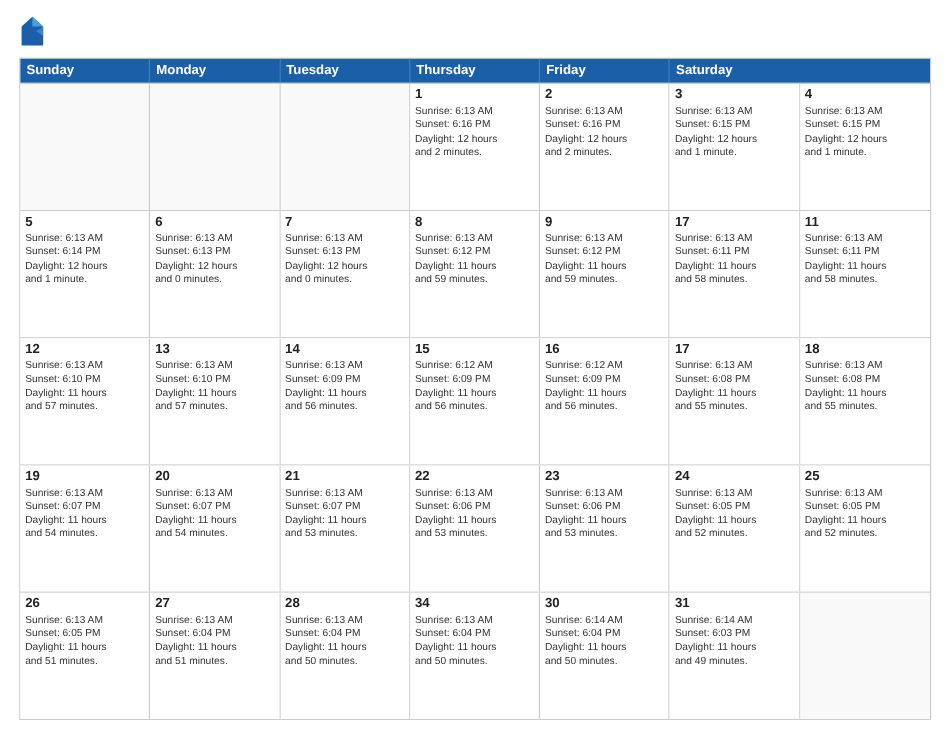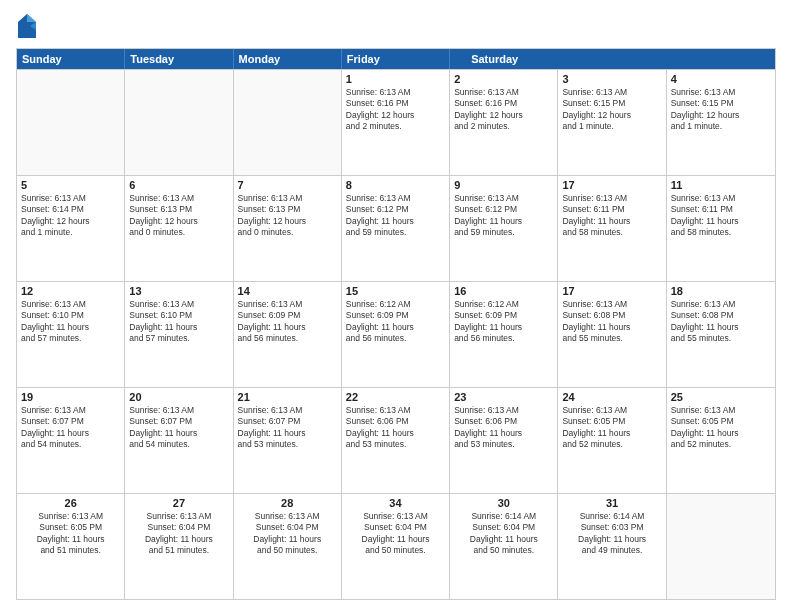--- a/index.html
+++ b/index.html
@@ -73,21 +73,21 @@
       background: #1a5fa8;
     }
     .cal-header-cell {
       color: #fff;
       font-size: 11px;
       font-weight: bold;
       padding: 4px 5px;
       text-align: left;
       border-right: 1px solid #3a7fc8;
     }
-    .cal-header-cell:last-child { border-right: none; margin-left: 16px; }
+    .cal-header-cell:last-child { border-right: none; }
     .cal-body {
       flex: 1;
       display: flex;
       flex-direction: column;
     }
     .cal-row {
       display: grid;
       grid-template-columns: repeat(7, 1fr);
       flex: 1;
       border-top: 1px solid #ccc;
@@ -110,21 +110,20 @@
       color: #222;
       margin-bottom: 2px;
     }
     .cell-info {
       font-size: 8.5px;
       color: #333;
       line-height: 1.35;
     }
     .cal-row:last-child {
       border-bottom: none;
-      text-align: center;
     }
   </style>
 </head>
 <body>
 
 <div class="page">
   <div class="header">
     <div class="logo">
       <svg class="logo-icon" viewBox="0 0 22 28">
         <polygon points="11,2 20,10 20,26 2,26 2,10" fill="#1a5fa8"></polygon>
@@ -138,22 +137,23 @@
     </div>
     <div class="title-block">
       <div class="month-title"></div>
       <div class="location"></div>
     </div>
   </div>
 
   <div class="calendar">
     <div class="cal-header">
     <div class="cal-header-cell">Sunday</div>
+        <div class="cal-header-cell">Monday</div>
         <div class="cal-header-cell">Tuesday</div>
-        <div class="cal-header-cell">Monday</div>
+        <div class="cal-header-cell">Thursday</div>
         <div class="cal-header-cell">Friday</div>
         <div class="cal-header-cell">Saturday</div>
       </div>
     <div class="cal-body">
     <div class="cal-row">
           <div class="cal-cell empty"></div>
           <div class="cal-cell empty"></div>
           <div class="cal-cell empty"></div>
           <div class="cal-cell">
             <div class="cell-day">1</div>

